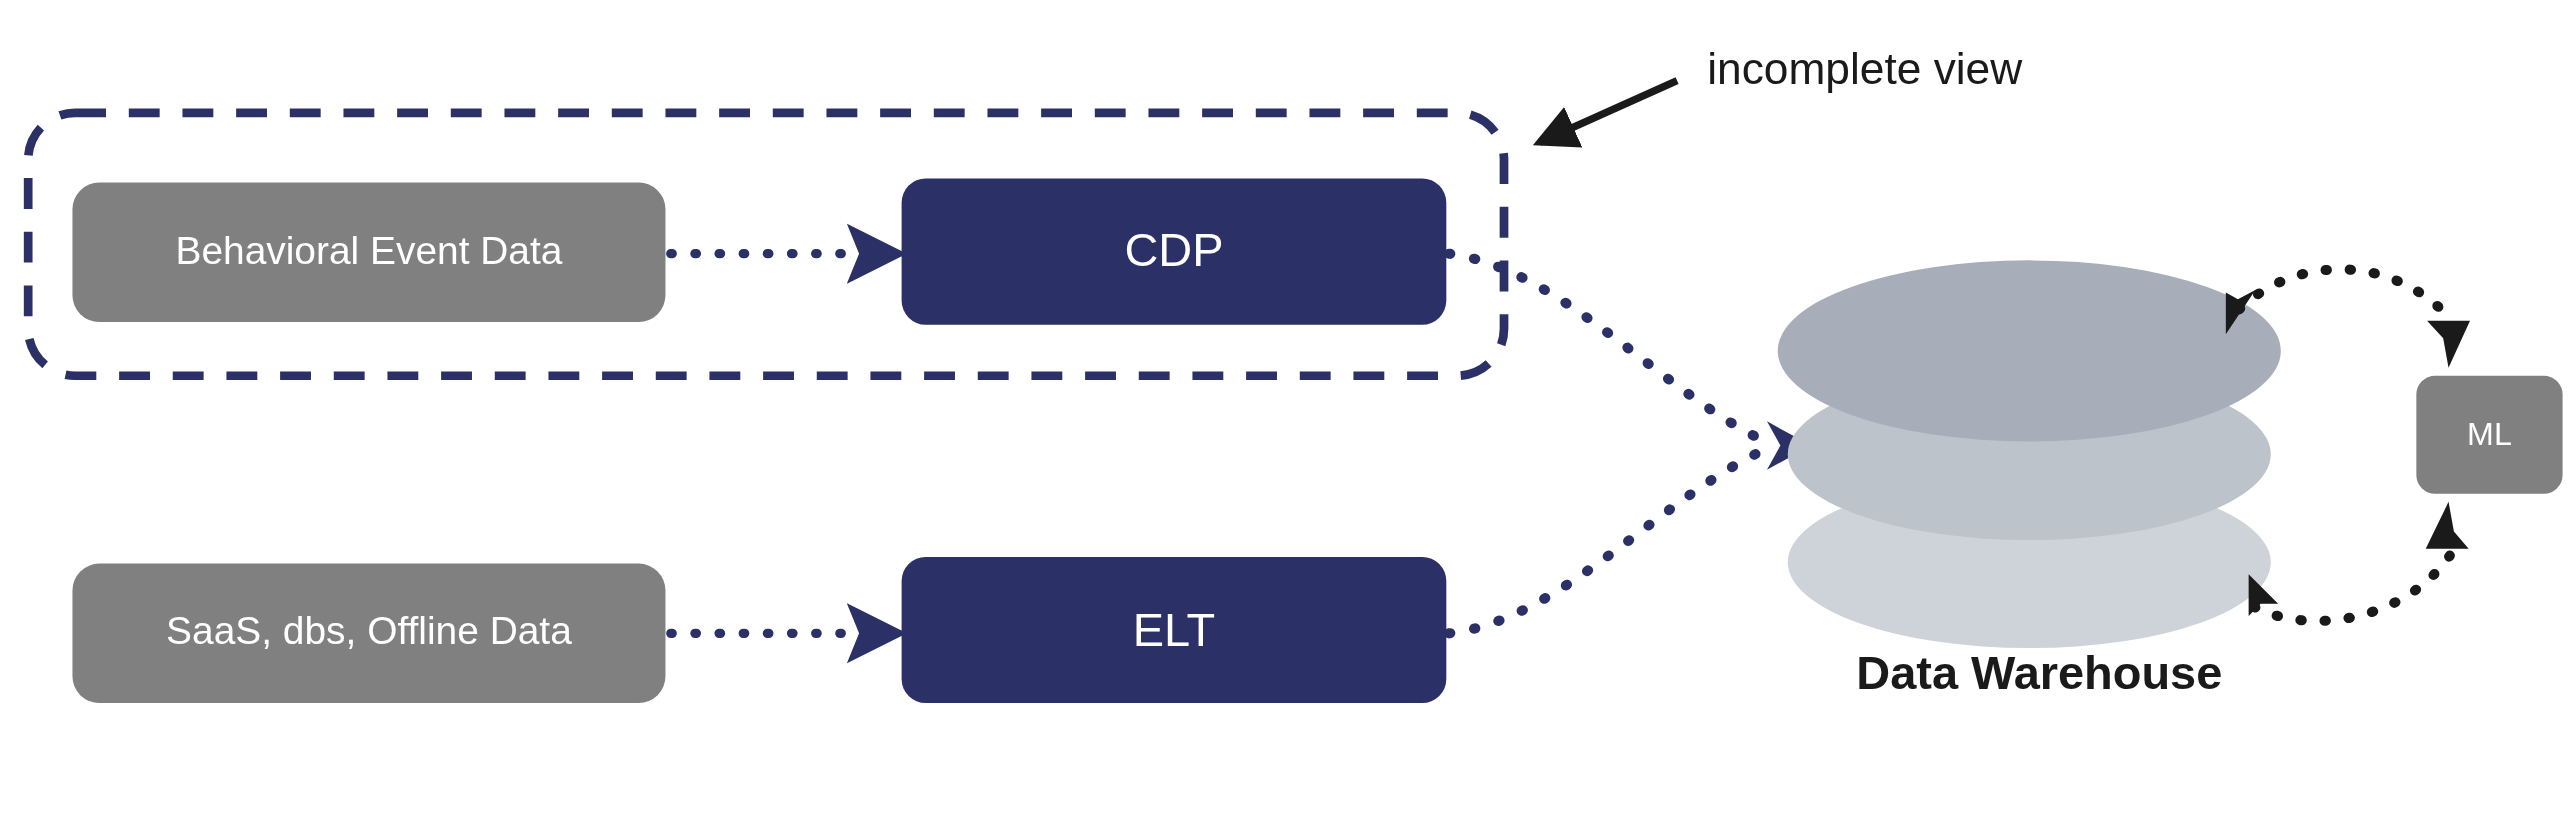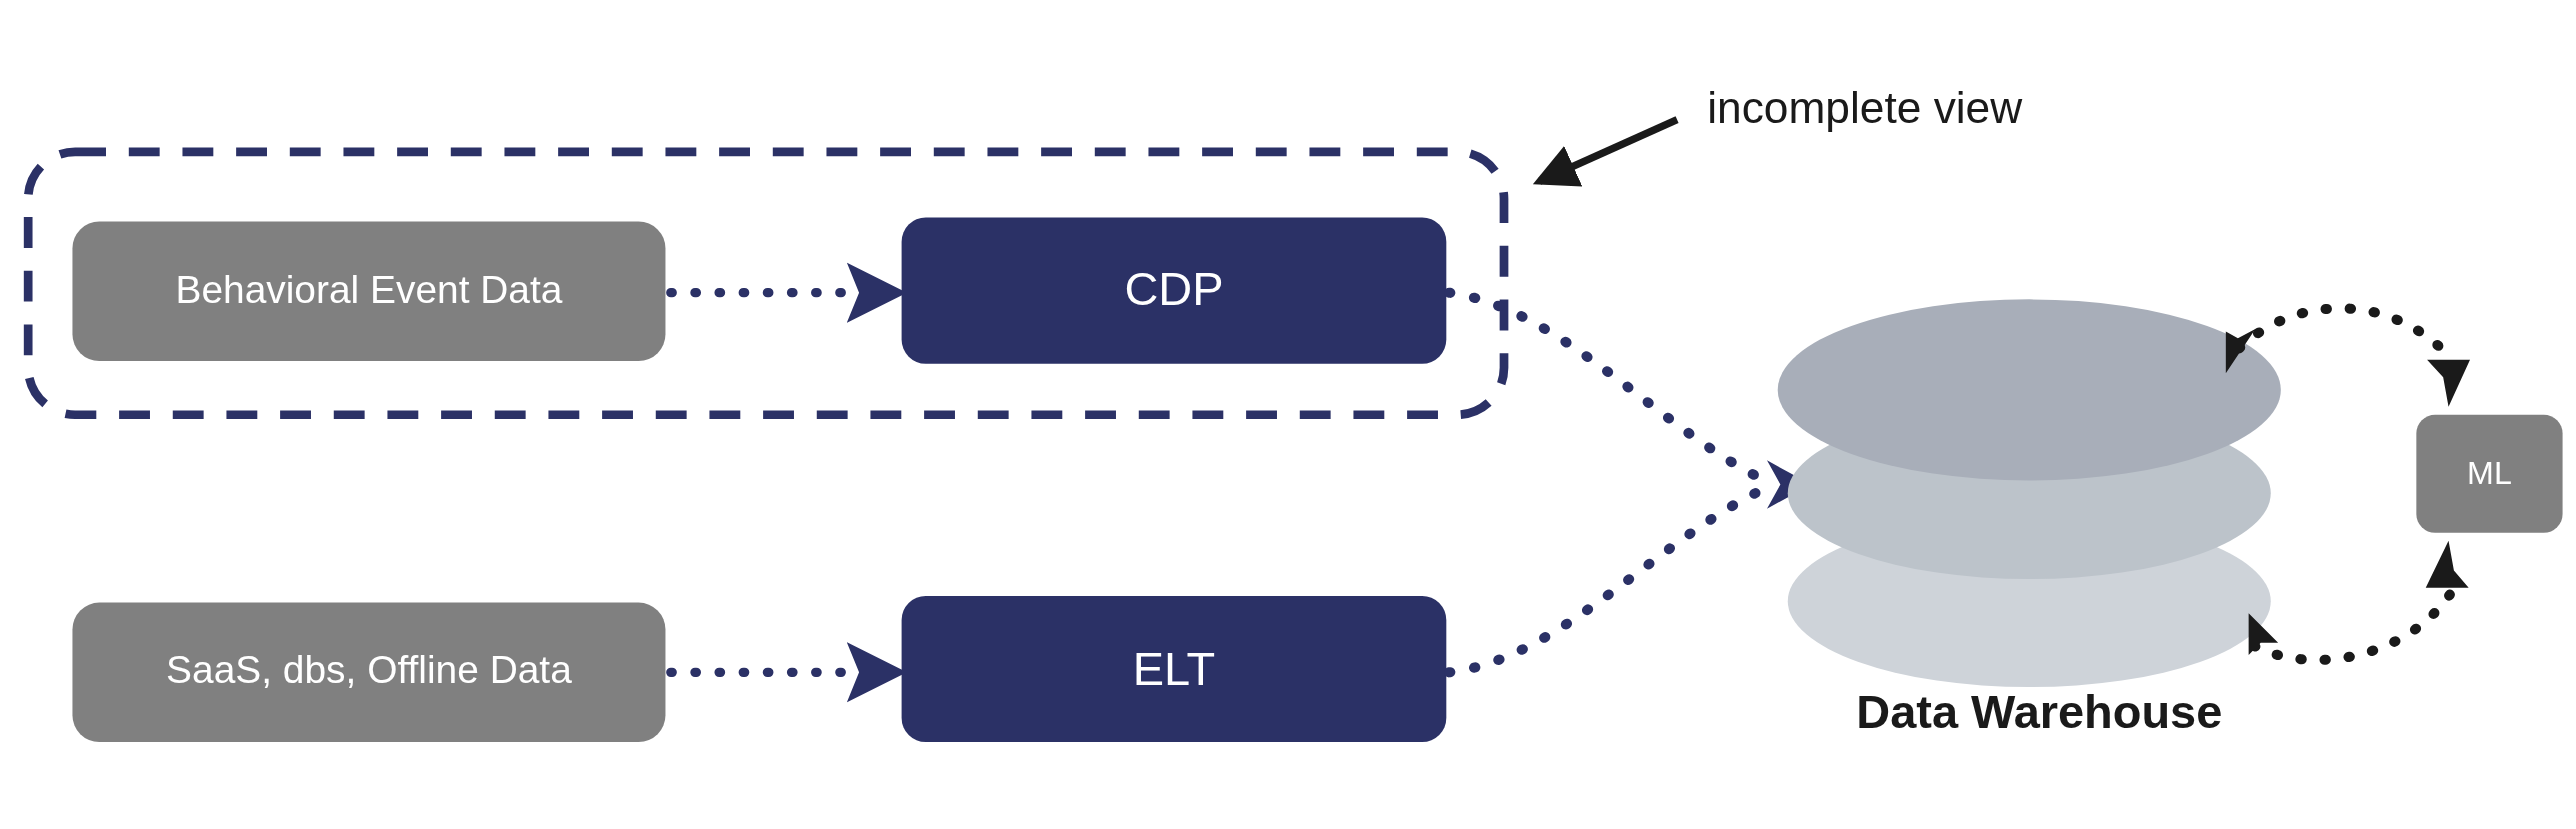--- a/index.html
+++ b/index.html
@@ -11,21 +11,20 @@
     width: 2576px;
     height: 830px;
     font-family: "Liberation Sans", sans-serif;
     overflow: hidden;
   }
   #diagram-root {
     position: relative;
     width: 2576px;
     height: 655px;
     background: #ffffff;
-    margin-top: 39px;
   }
   svg#canvas {
     position: absolute;
     top: 0;
     left: 0;
     width: 2576px;
     height: 830px;
     display: block;
   }
   .box-label {

